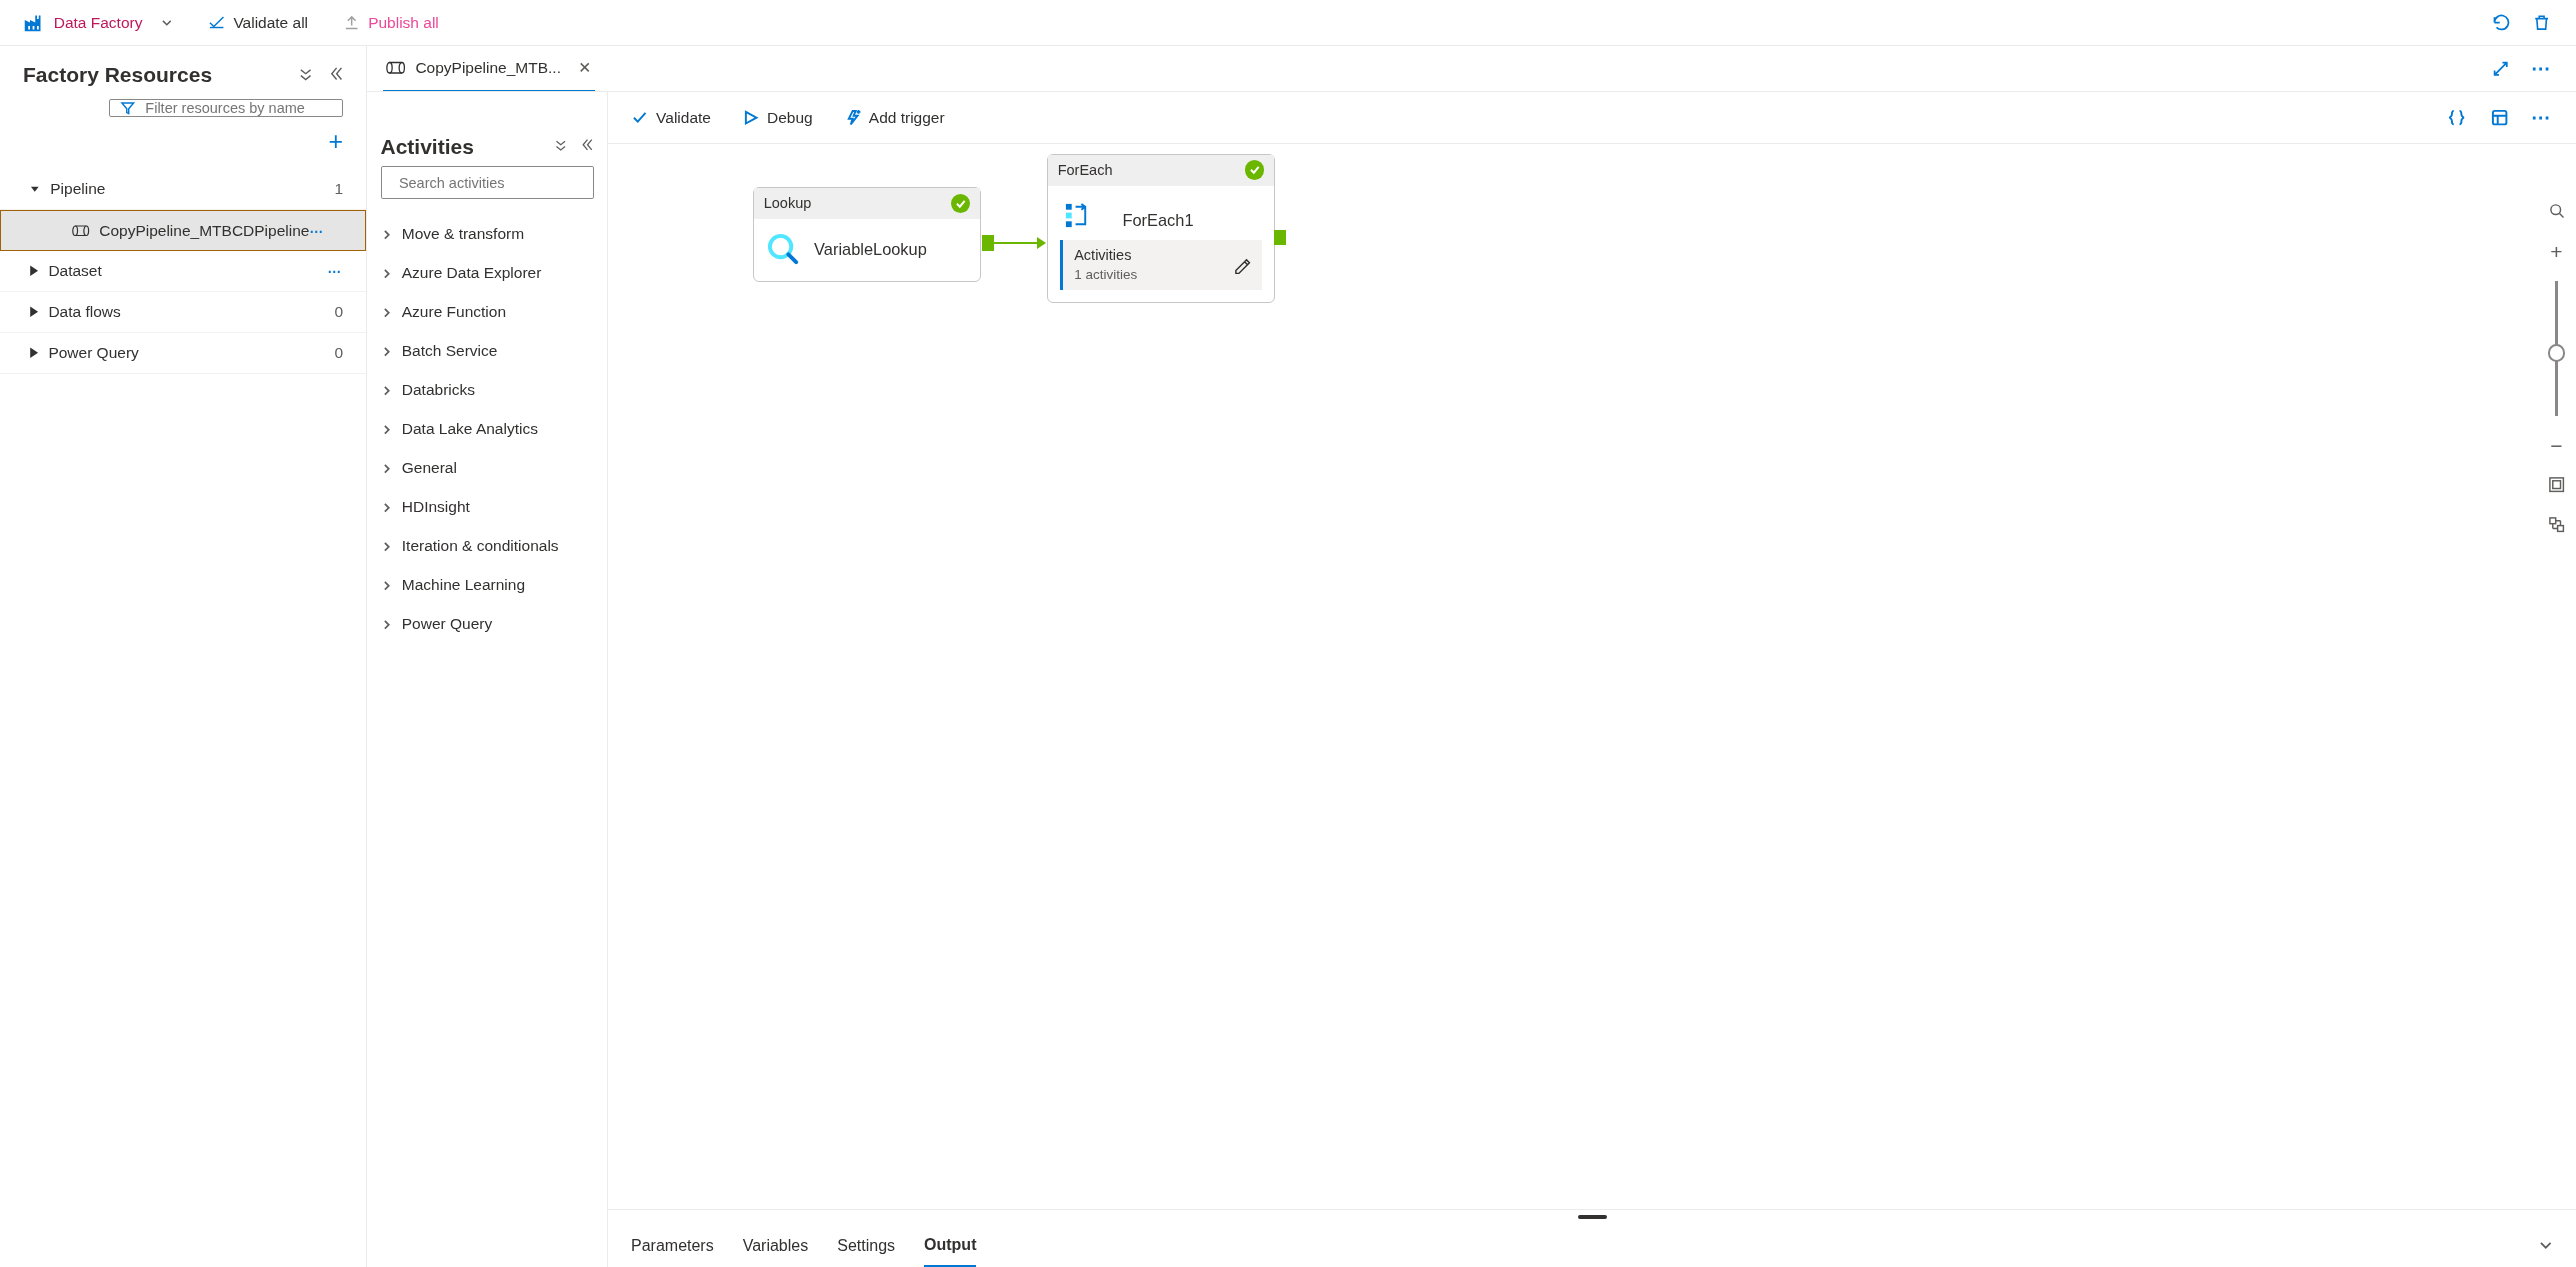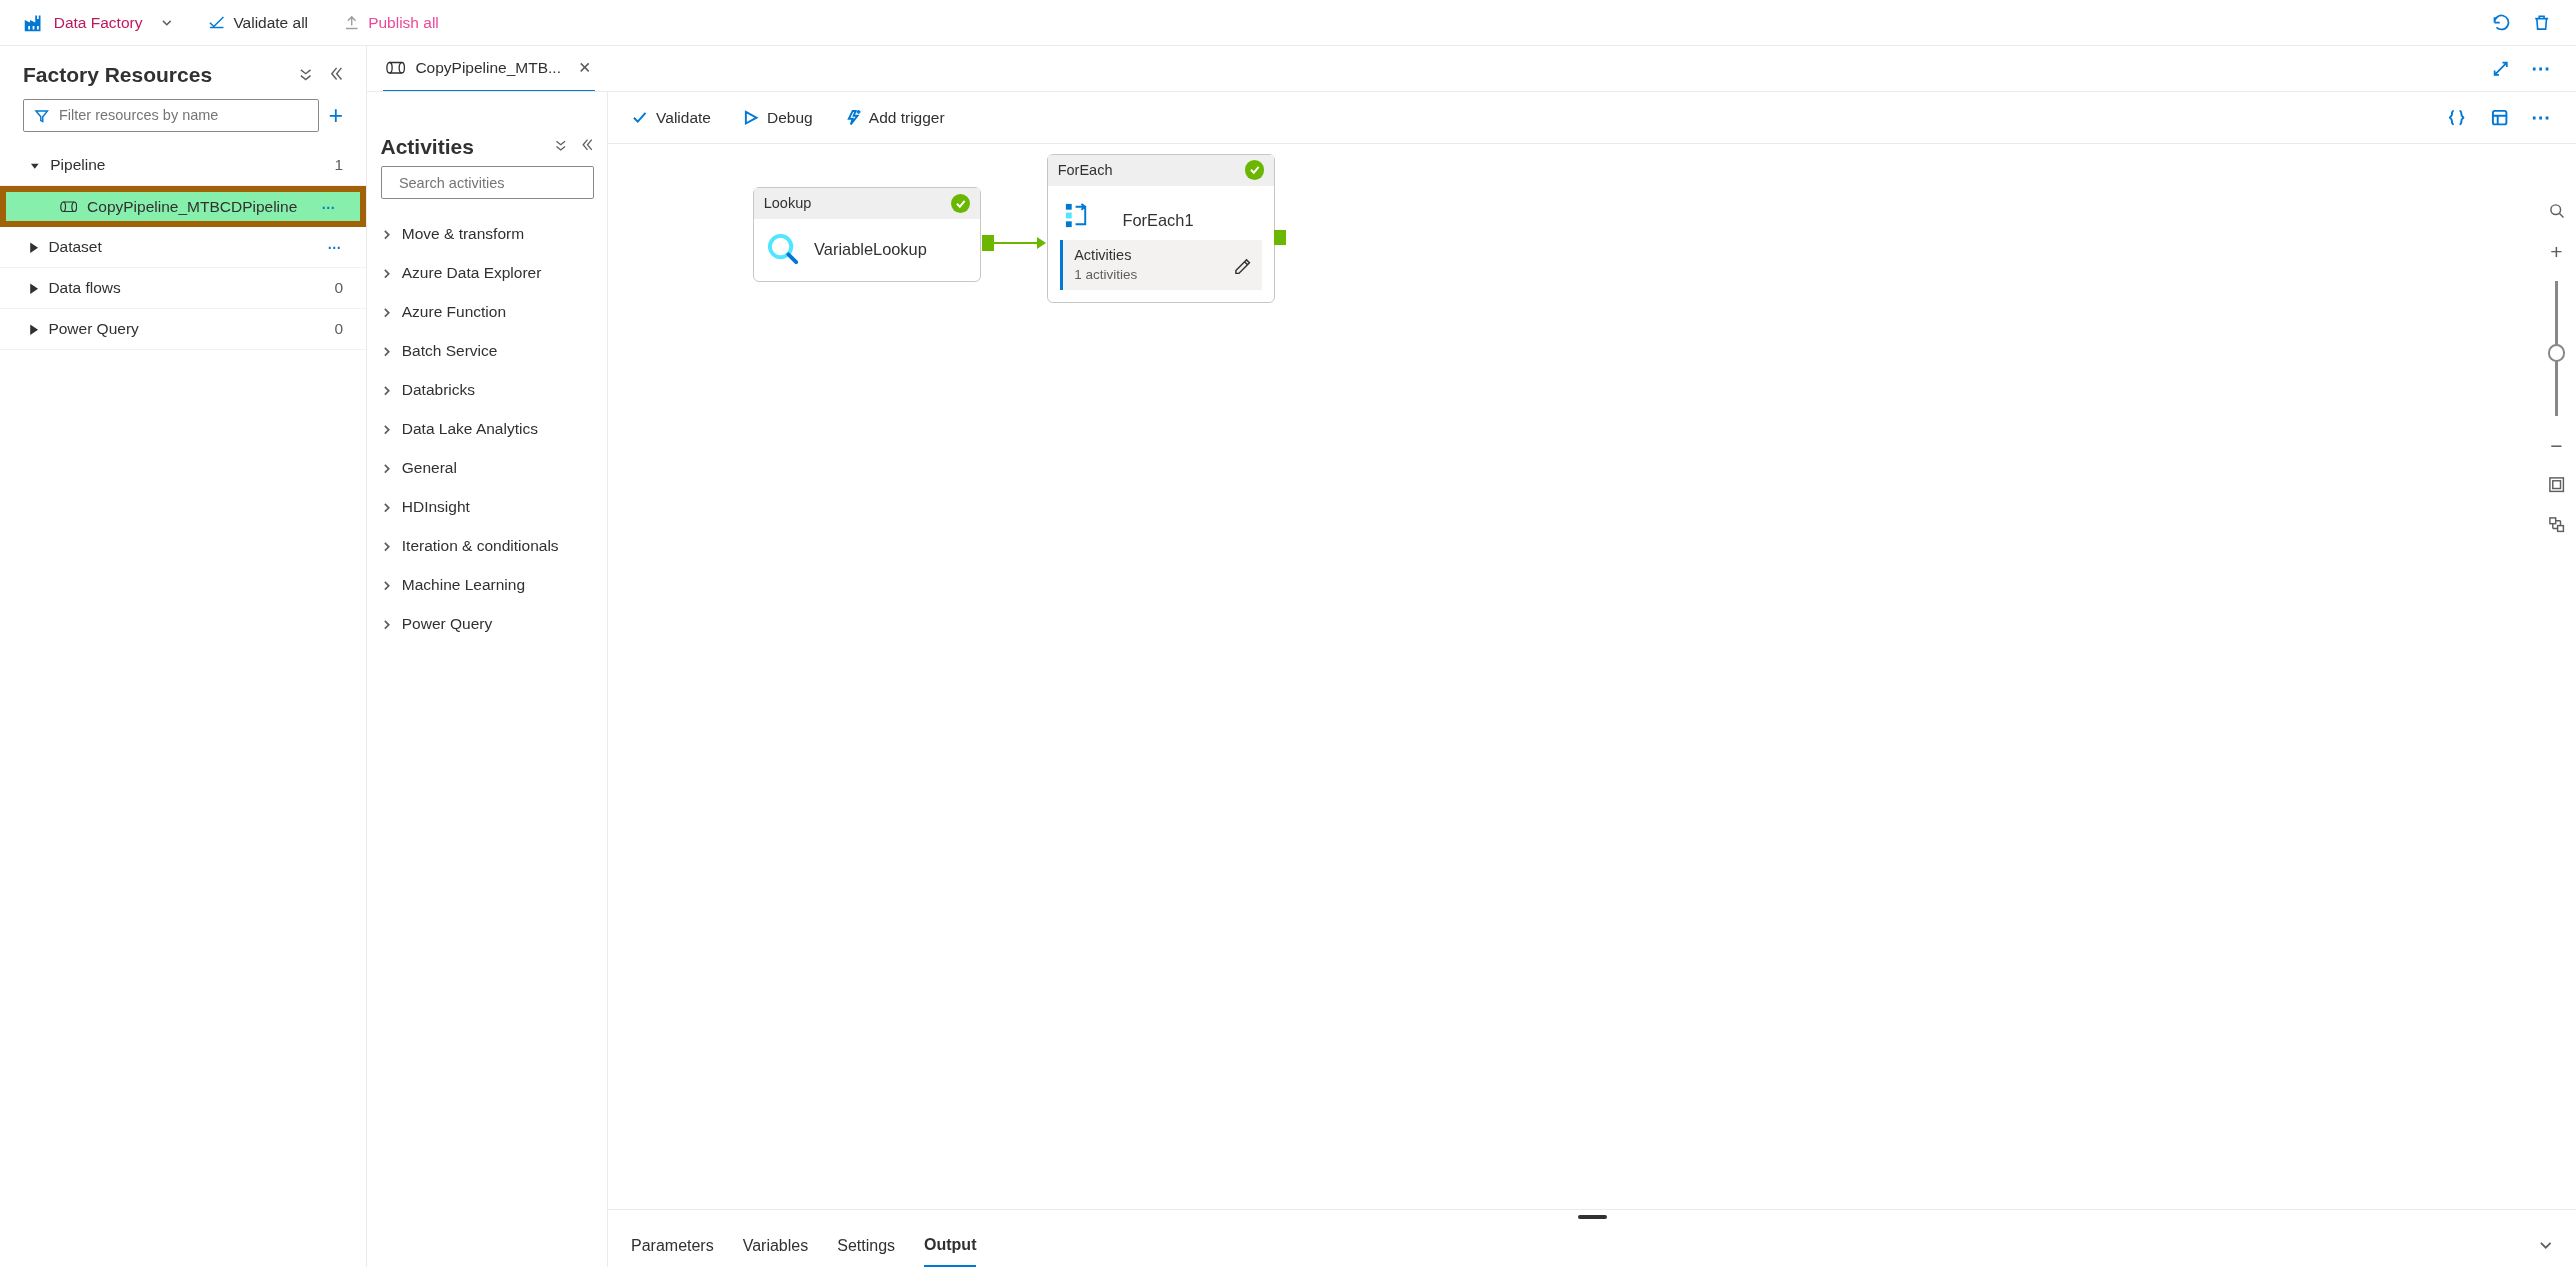--- a/index.html
+++ b/index.html
@@ -88,23 +88,24 @@
   font-size: 21px;
   font-weight: 600;
 }
 .left-header-icons {
   display: flex;
   gap: 11.6px;
   color: #605e5c;
 }
 .filter-row {
   display: flex;
-  align-items: center;
+  align-items: flex-end;
   padding: 0 23px 13.5px 23px;
   gap: 9.7px;
+  flex-direction: column;
 }
 .filter-box {
   flex: 1;
   display: flex;
   align-items: center;
   border: 1px solid #8a8886;
   border-radius: 1.9px;
   height: 33px;
   padding: 0 9.7px;
   gap: 9.7px;
@@ -126,22 +127,23 @@
   height: 41px;
   padding: 0 23px 0 29px;
   justify-content: space-between;
   cursor: pointer;
   border-bottom: 1px solid #f3f2f1;
 }
 .tree-item.sub {
   padding-left: 54px;
 }
 .tree-item.selected {
-  background: #86efac;
-  border: 6px solid #a16207;
+  background: #e5e5e5;
+  border: 1px solid #a16207;
+  justify-content: center;
 }
 .tree-left {
   display: flex;
   align-items: center;
   gap: 9.7px;
   font-size: 15.5px;
 }
 .tree-count {
   font-size: 15.5px;
   color: #605e5c;

